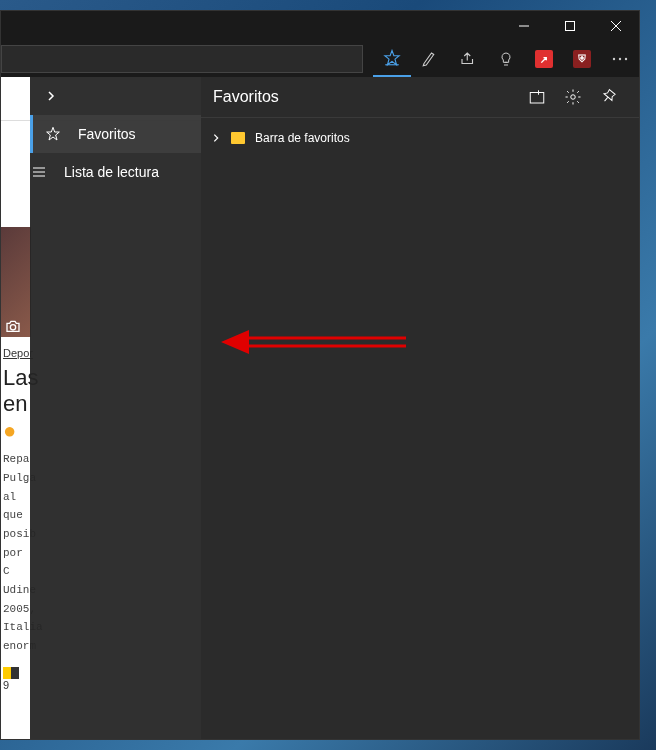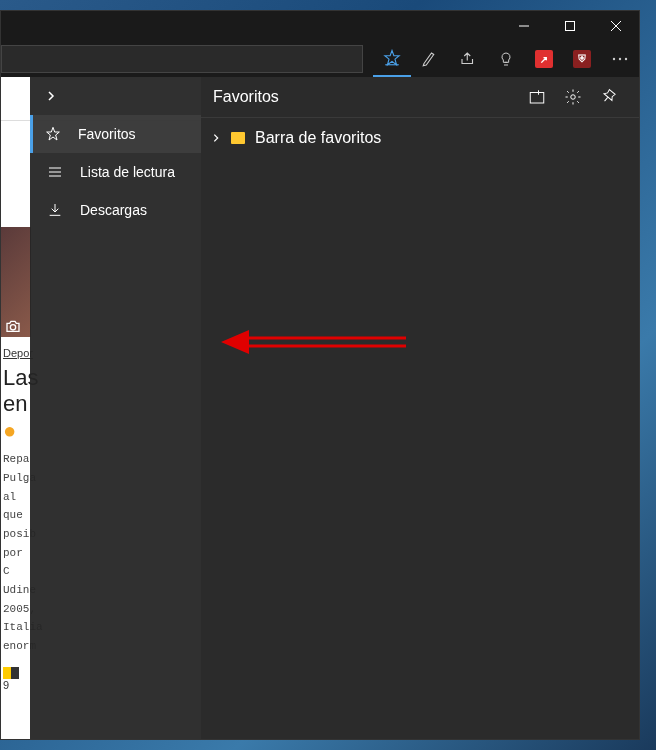--- a/index.html
+++ b/index.html
@@ -184,21 +184,21 @@
       display: flex;
       align-items: center;
       padding-left: 15px;
       color: #fff;
       cursor: pointer;
     }
     .sidebar-item {
       height: 38px;
       display: flex;
       align-items: center;
-      padding-left: 16px;
+      padding-left: 0;
       color: #fff;
       font-size: 14px;
       cursor: pointer;
       gap: 16px;
     }
     .sidebar-item.selected {
       background: rgba(70, 70, 70, 0.6);
       border-left: 3px solid #4aa0e8;
       padding-left: 11px;
     }
@@ -238,21 +238,21 @@
       border-top: 1px solid #3a3a3a;
       padding: 6px 0;
       position: relative;
     }
     .folder-row {
       height: 28px;
       display: flex;
       align-items: center;
       padding-left: 10px;
       color: #fff;
-      font-size: 16px;
+      font-size: 12px;
       gap: 10px;
       cursor: pointer;
     }
     .folder-icon {
       width: 14px;
       height: 12px;
       background: #ffc830;
       border-radius: 1px;
     }
     .arrow-annotation {
@@ -380,28 +380,20 @@
         <div class="sidebar-item">
           <span class="sidebar-icon">
             <svg width="16" height="16" viewBox="0 0 24 24">
                 <line x1="3" y1="6" x2="21" y2="6" stroke="currentColor" stroke-width="1.5"></line>
                 <line x1="3" y1="12" x2="21" y2="12" stroke="currentColor" stroke-width="1.5"></line>
                 <line x1="3" y1="18" x2="21" y2="18" stroke="currentColor" stroke-width="1.5"></line>
               </svg>
           </span>
           <span>Lista de lectura</span>
         </div>
-        <div class="sidebar-item">
-          <span class="sidebar-icon">
-            <svg width="16" height="16" viewBox="0 0 24 24">
-                <path d="M12 3v12m-5-5l5 5 5-5M4 20h16" fill="none" stroke="currentColor" stroke-width="1.5"></path>
-              </svg>
-          </span>
-          <span>Descargas</span>
-        </div>
       </div>
 
       <div class="hub-main">
         <div class="hub-header">
           <div class="hub-header-title">Favoritos</div>
           <div class="hub-header-icon">
             <svg width="18" height="18" viewBox="0 0 24 24">
                 <rect x="3" y="6" width="18" height="14" stroke="currentColor" fill="none" stroke-width="1.3"></rect>
                 <path d="M14 3v6m-3-3h6" stroke="currentColor" stroke-width="1.3"></path>
               </svg>

